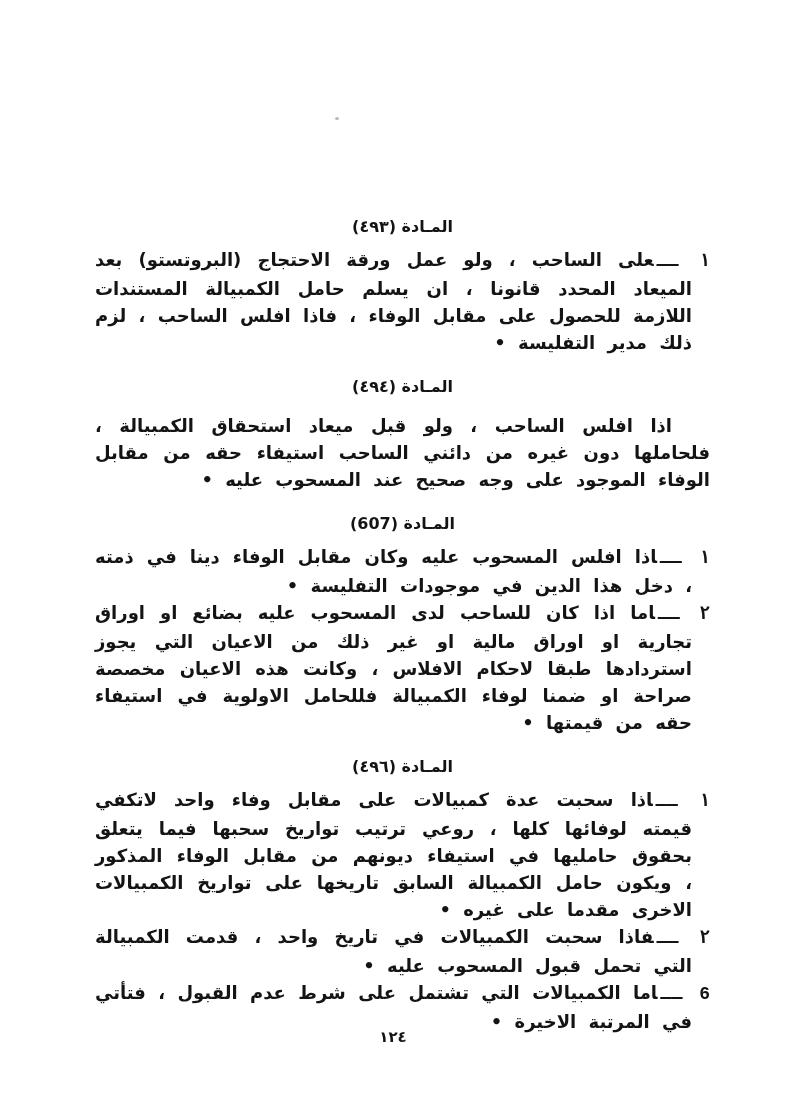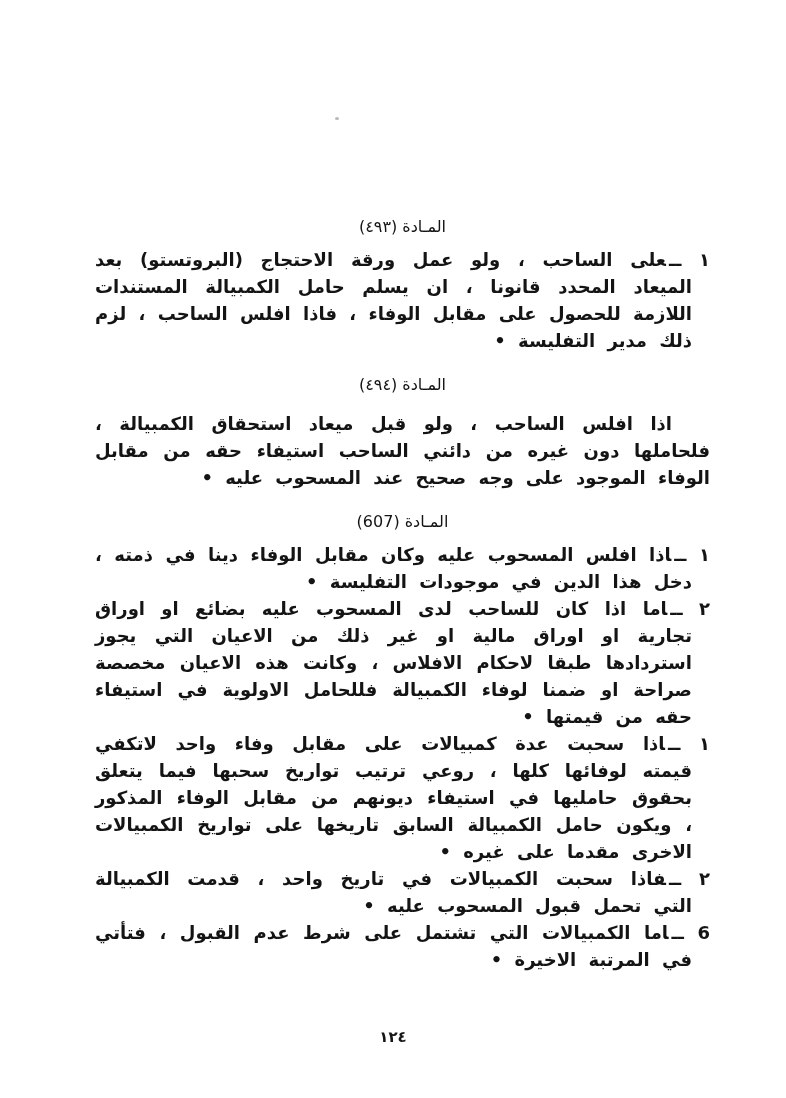--- a/index.html
+++ b/index.html
@@ -33,21 +33,21 @@
   .content {
     position: absolute;
     top: 217px;
     right: 76px;
     left: 95px;
     direction: rtl;
   }
   .article-title {
     margin: 21px 0 10px 0;
     font-size: 16px;
-    font-weight: normal;
+    font-weight: bold;
     text-align: center;
     letter-spacing: 0.5px;
   }
   .article:first-child .article-title {
     margin-top: 0;
   }
   .para {
     margin: 0;
     font-size: 18px;
     font-weight: bold;
@@ -59,20 +59,21 @@
     padding-right: 18px;
     text-indent: -18px;
   }
   .para.firstindent {
     text-indent: 38px;
     margin-top: 16px;
   }
   .hang .pnum {
     margin-left: 3px;
     white-space: nowrap;
+    font-family: Liberation Mono, monospace;
   }
   .page-number {
     position: absolute;
     top: 1028px;
     left: 0;
     right: 0;
     text-align: center;
     font-size: 15px;
     font-weight: bold;
     letter-spacing: 3px;
@@ -98,20 +99,21 @@
       <p class="para firstindent"><span class="ptext">اذا افلس الساحب ، ولو قبل ميعاد استحقاق الكمبيالة ، فلحاملها دون غيره من دائني الساحب استيفاء حقه من مقابل الوفاء الموجود على وجه صحيح عند المسحوب عليه •</span></p>
     </section>
 
     <section class="article">
       <h2 class="article-title">المـادة (607)</h2>
       <p class="para hang"><span class="pnum">١ ــ</span><span class="ptext">اذا افلس المسحوب عليه وكان مقابل الوفاء دينا في ذمته ، دخل هذا الدين في موجودات التفليسة •</span></p>
       <p class="para hang"><span class="pnum">٢ ــ</span><span class="ptext">اما اذا كان للساحب لدى المسحوب عليه بضائع او اوراق تجارية او اوراق مالية او غير ذلك من الاعيان التي يجوز استردادها طبقا لاحكام الافلاس ، وكانت هذه الاعيان مخصصة صراحة او ضمنا لوفاء الكمبيالة فللحامل الاولوية في استيفاء حقه من قيمتها •</span></p>
     </section>
 
     <section class="article">
+      <h2 class="article-title">المـادة (٤٩٦)</h2>
       <p class="para hang"><span class="pnum">١ ــ</span><span class="ptext">اذا سحبت عدة كمبيالات على مقابل وفاء واحد لاتكفي قيمته لوفائها كلها ، روعي ترتيب تواريخ سحبها فيما يتعلق بحقوق حامليها في استيفاء ديونهم من مقابل الوفاء المذكور ، ويكون حامل الكمبيالة السابق تاريخها على تواريخ الكمبيالات الاخرى مقدما على غيره •</span></p>
       <p class="para hang"><span class="pnum">٢ ــ</span><span class="ptext">فاذا سحبت الكمبيالات في تاريخ واحد ، قدمت الكمبيالة التي تحمل قبول المسحوب عليه •</span></p>
       <p class="para hang"><span class="pnum">6 ــ</span><span class="ptext">اما الكمبيالات التي تشتمل على شرط عدم القبول ، فتأتي في المرتبة الاخيرة •</span></p>
     </section>
 
   </div>
 
   <div class="page-number">١٢٤</div>
 
 </div>

